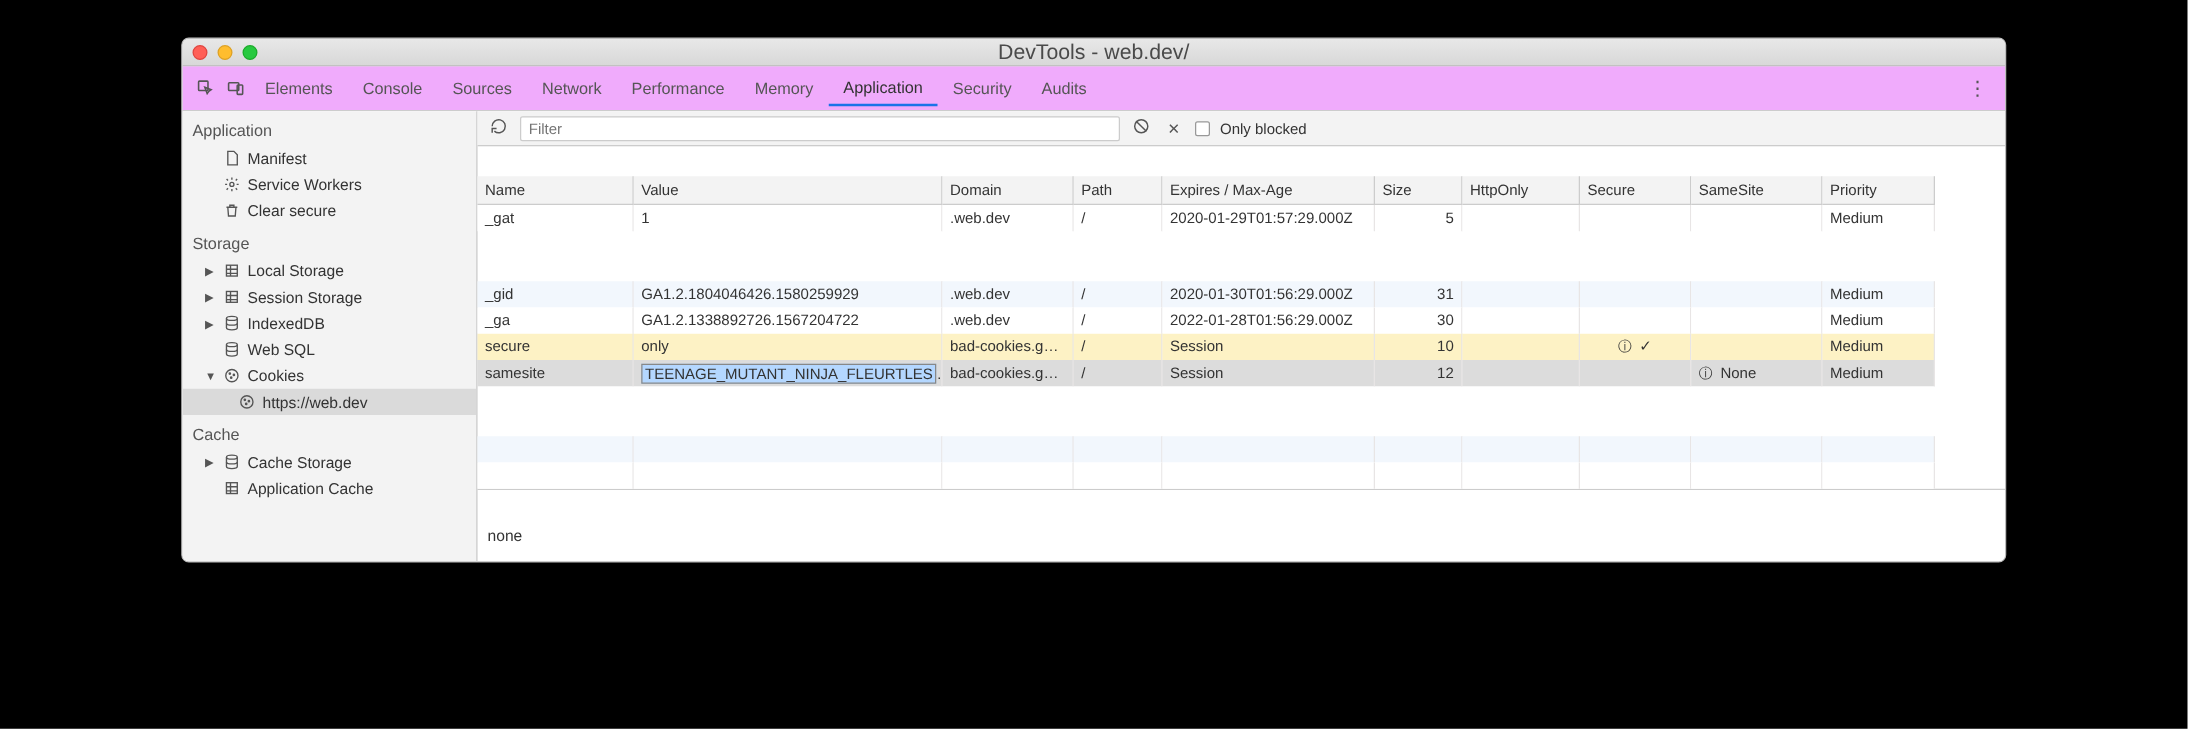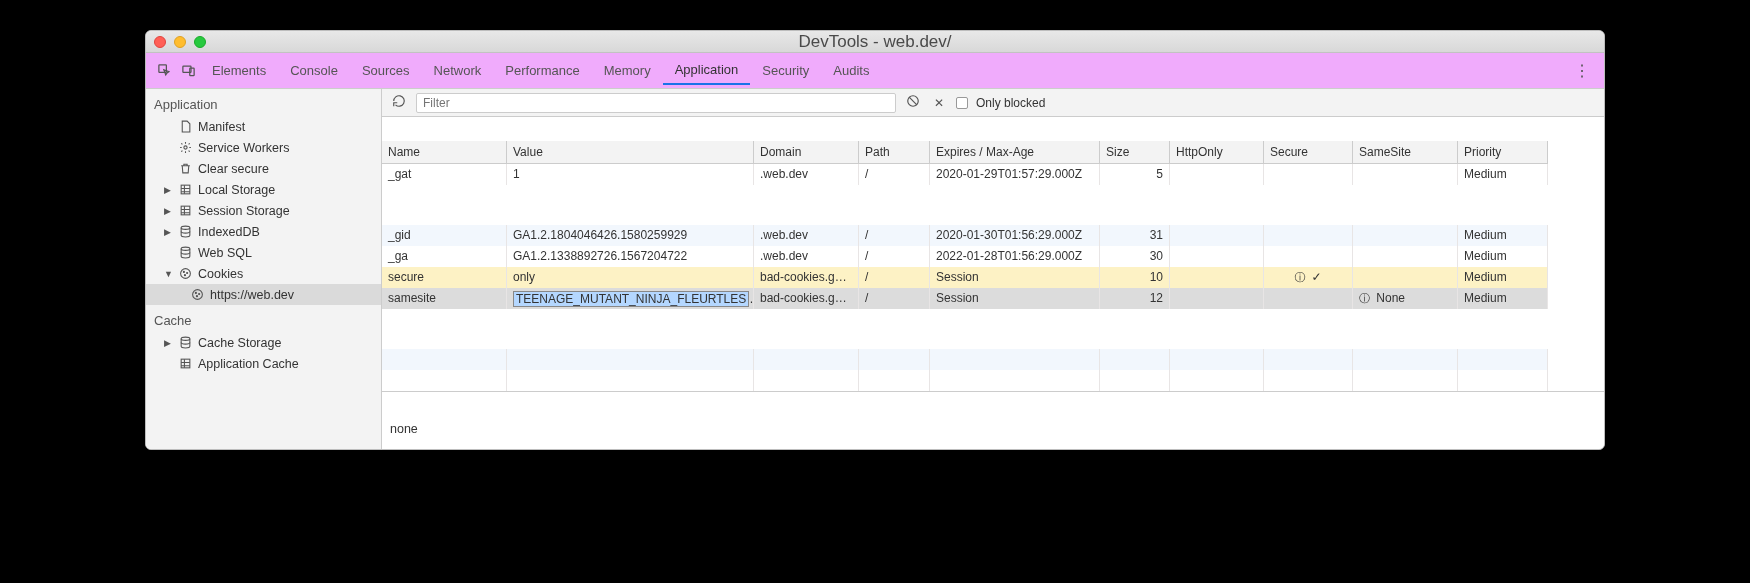--- a/index.html
+++ b/index.html
@@ -228,20 +228,21 @@
           <div class="tree-item">
             <span class="tree-arrow"></span>
             <span class="tree-icon">
               <svg viewBox="0 0 24 24" fill="none" stroke="currentColor" stroke-width="2">
                 <path d="M4 7h16M9 7V4h6v3M6 7l1 13h10l1-13"></path>
               </svg>
             </span>
             <span>Clear secure</span>
           </div>
         </div>
+      <div class="section-title">Storage</div>
       <div id="sb-storage">
           <div class="tree-item">
             <span class="tree-arrow">▶</span>
             <span class="tree-icon">
               <svg viewBox="0 0 24 24" fill="none" stroke="currentColor" stroke-width="2">
                 <rect x="4" y="4" width="16" height="16"></rect>
                 <line x1="4" y1="10" x2="20" y2="10"></line>
                 <line x1="4" y1="16" x2="20" y2="16"></line>
                 <line x1="10" y1="4" x2="10" y2="20"></line>
               </svg>

